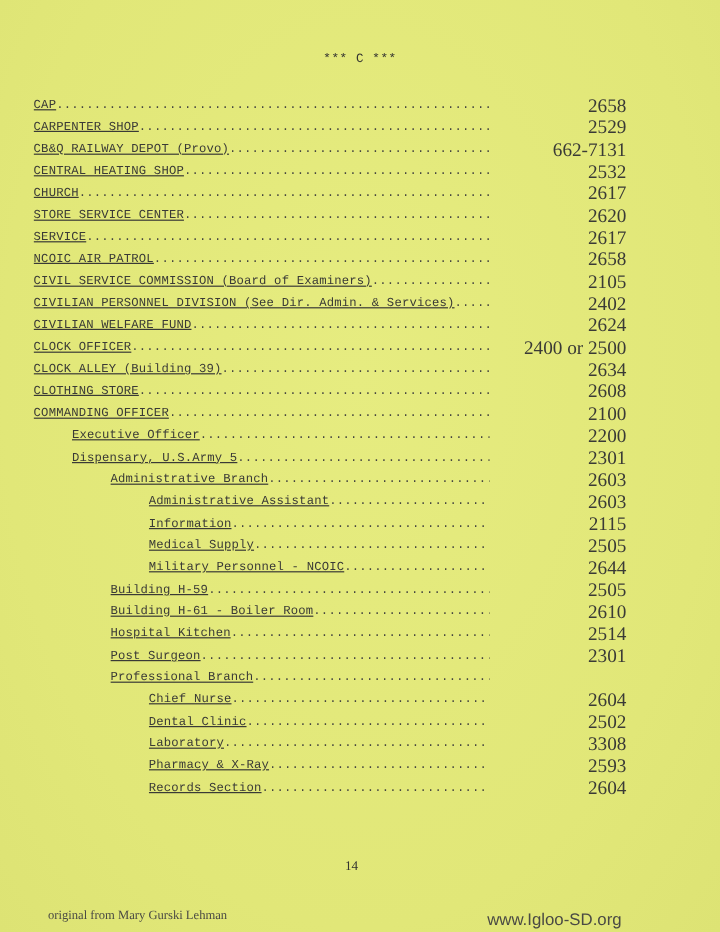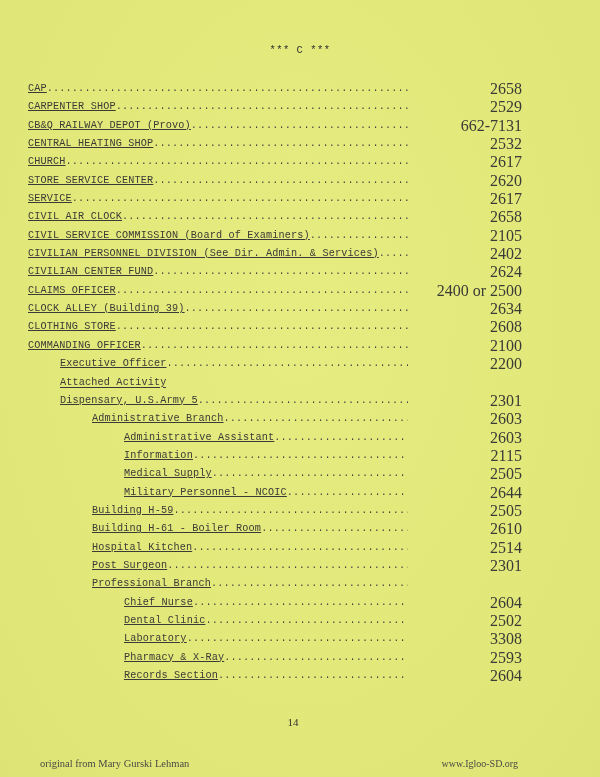--- a/index.html
+++ b/index.html
@@ -98,22 +98,22 @@
       top: 758px;
       left: 40px;
       font-family: "Liberation Serif", "DejaVu Serif", serif;
       font-size: 10.5px;
       color: #4a4a44;
     }
     .footer-right {
       position: absolute;
       top: 758px;
       right: 82px;
-      font-family: Liberation Serif, serif;
-      font-size: 10px;
+      font-family: Liberation Sans, sans-serif;
+      font-size: 14px;
       color: #4a4a44;
       margin-left: 18px;
     }
   </style>
 </head>
 <body>
 
 <div class="page">
   <div class="title">*** C ***</div>
 
@@ -140,59 +140,55 @@
       </div>
       <div class="row lvl0">
         <div class="label-wrap"><span class="label">STORE SERVICE CENTER</span><span class="leader">........................................................................................................................</span></div>
         <span class="number">2620</span>
       </div>
       <div class="row lvl0">
         <div class="label-wrap"><span class="label">SERVICE</span><span class="leader">........................................................................................................................</span></div>
         <span class="number">2617</span>
       </div>
       <div class="row lvl0">
-        <div class="label-wrap"><span class="label">CIVIL AIR CLOCK</span><span class="leader">........................................................................................................................</span></div>
+        <div class="label-wrap"><span class="label">NCOIC AIR PATROL</span><span class="leader">........................................................................................................................</span></div>
         <span class="number">2658</span>
       </div>
       <div class="row lvl0">
         <div class="label-wrap"><span class="label">CIVIL SERVICE COMMISSION (Board of Examiners)</span><span class="leader">........................................................................................................................</span></div>
         <span class="number">2105</span>
       </div>
       <div class="row lvl0">
         <div class="label-wrap"><span class="label">CIVILIAN PERSONNEL DIVISION (See Dir. Admin. &amp; Services)</span><span class="leader">........................................................................................................................</span></div>
         <span class="number">2402</span>
       </div>
       <div class="row lvl0">
-        <div class="label-wrap"><span class="label">CIVILIAN CENTER FUND</span><span class="leader">........................................................................................................................</span></div>
+        <div class="label-wrap"><span class="label">CIVILIAN WELFARE FUND</span><span class="leader">........................................................................................................................</span></div>
         <span class="number">2624</span>
       </div>
       <div class="row lvl0">
-        <div class="label-wrap"><span class="label">CLAIMS OFFICER</span><span class="leader">........................................................................................................................</span></div>
+        <div class="label-wrap"><span class="label">CLOCK OFFICER</span><span class="leader">........................................................................................................................</span></div>
         <span class="number">2400 or 2500</span>
       </div>
       <div class="row lvl0">
         <div class="label-wrap"><span class="label">CLOCK ALLEY (Building 39)</span><span class="leader">........................................................................................................................</span></div>
         <span class="number">2634</span>
       </div>
       <div class="row lvl0">
         <div class="label-wrap"><span class="label">CLOTHING STORE</span><span class="leader">........................................................................................................................</span></div>
         <span class="number">2608</span>
       </div>
       <div class="row lvl0">
         <div class="label-wrap"><span class="label">COMMANDING OFFICER</span><span class="leader">........................................................................................................................</span></div>
         <span class="number">2100</span>
       </div>
       <div class="row lvl1">
         <div class="label-wrap"><span class="label">Executive Officer</span><span class="leader">........................................................................................................................</span></div>
         <span class="number">2200</span>
       </div>
-      <div class="row lvl1 heading">
-        <div class="label-wrap"><span class="label">Attached Activity</span></div>
-        <span class="number"></span>
-      </div>
       <div class="row lvl1">
         <div class="label-wrap"><span class="label">Dispensary, U.S.Army 5</span><span class="leader">........................................................................................................................</span></div>
         <span class="number">2301</span>
       </div>
       <div class="row lvl2">
         <div class="label-wrap"><span class="label">Administrative Branch</span><span class="leader">........................................................................................................................</span></div>
         <span class="number">2603</span>
       </div>
       <div class="row lvl3">
         <div class="label-wrap"><span class="label">Administrative Assistant</span><span class="leader">........................................................................................................................</span></div>

